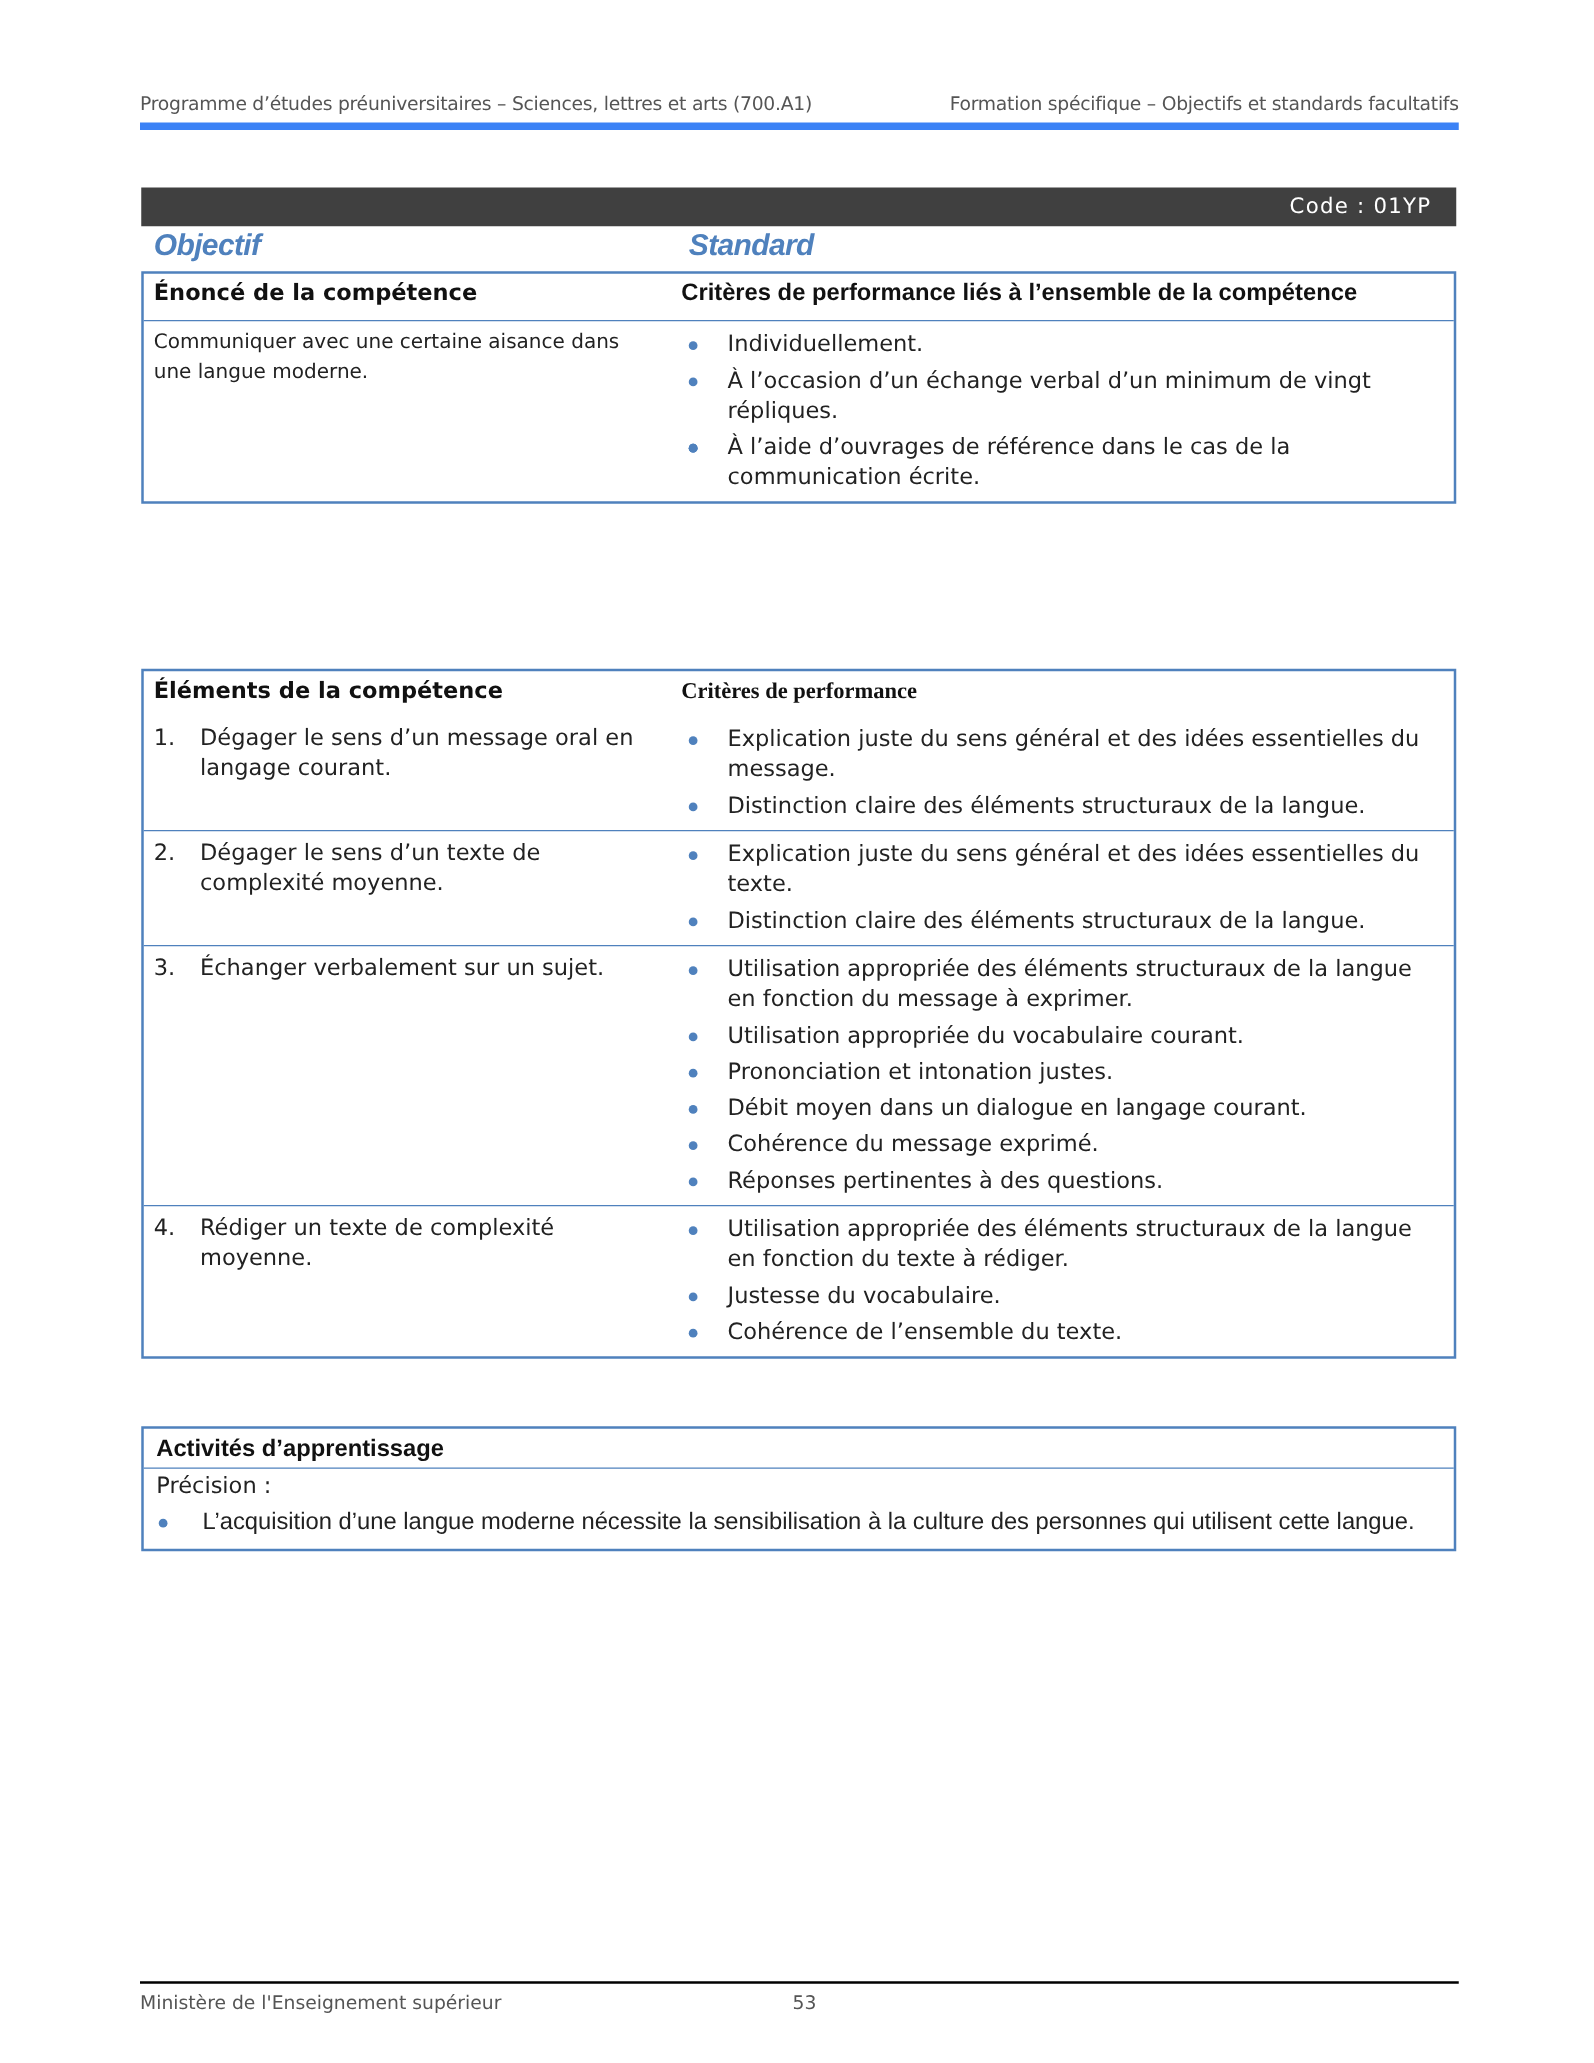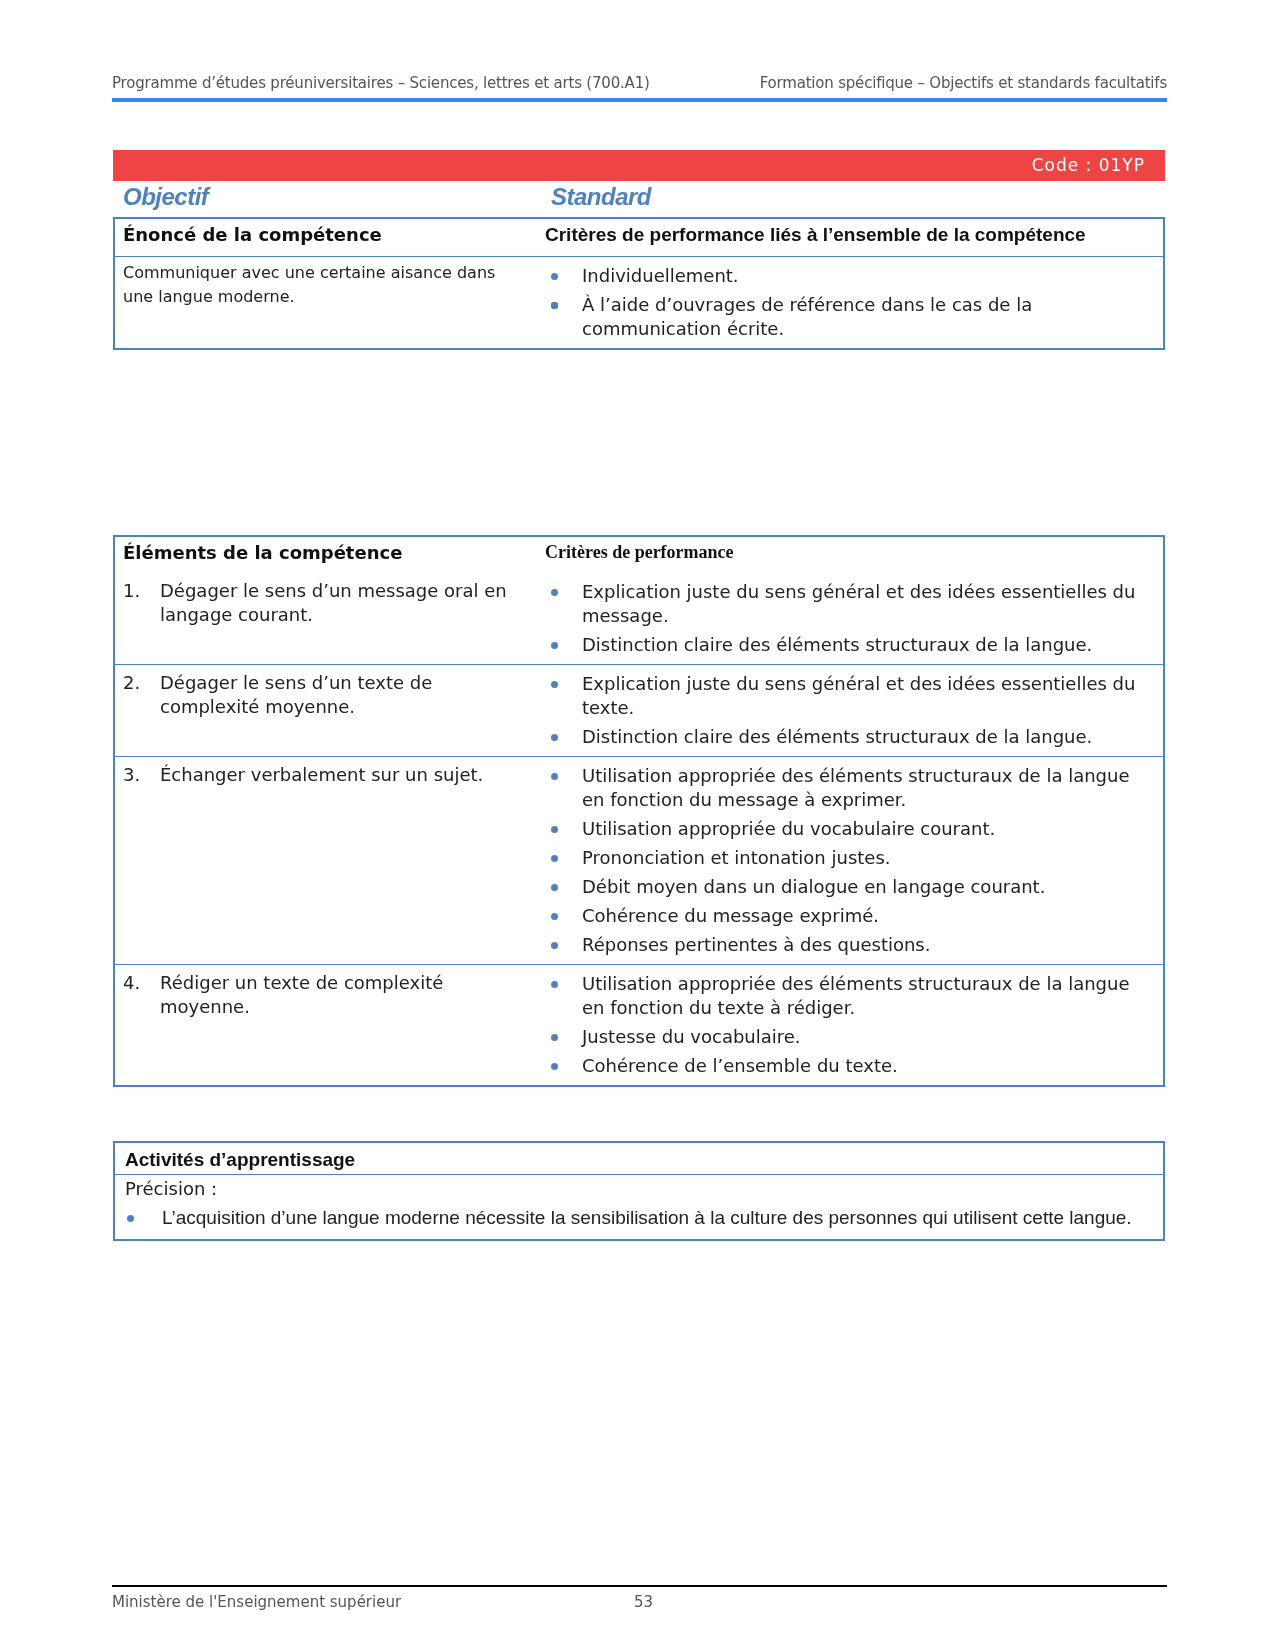--- a/index.html
+++ b/index.html
@@ -1,24 +1,24 @@
 <!DOCTYPE html>
 <html><head>
 <meta charset="utf-8">
 <style>
   html, body { margin: 0; padding: 0; background: #ffffff; }
   body { width: 1275px; height: 1650px; position: relative; overflow: hidden;
          font-family: "DejaVu Sans", sans-serif; color: #111; }
   .page-header { position: absolute; left: 112px; top: 72px; width: 1055px; height: 26px;
-                 border-bottom: 4px solid #3b82f6; font-size: 15px; color: #555; }
+                 border-bottom: 6px solid #3b82f6; font-size: 15px; color: #555; }
   .page-header .left { position: absolute; left: 0; top: 2px; letter-spacing: -0.2px; }
   .page-header .right { position: absolute; right: 0; top: 2px; letter-spacing: -0.2px; }
 
   .code-bar { position: absolute; left: 113px; top: 150px; width: 1052px; height: 31px;
-              background: #ef4444; color: #fff; font-size: 17px; }
+              background: #404040; color: #fff; font-size: 17px; }
   .code-bar span { position: absolute; right: 20px; top: 5px; letter-spacing: 1px; }
 
   .col-titles { position: absolute; left: 113px; top: 183px; width: 1052px; height: 32px; font-style: italic; }
   .col-titles .t { position: absolute; top: 0; font-size: 24px; font-weight: bold; color: #4f81bd;
                    font-family: "Liberation Sans", sans-serif; letter-spacing: -0.5px; }
   .col-titles .t1 { left: 10px; }
   .col-titles .t2 { left: 438px; }
 
   .box { position: absolute; left: 113px; width: 1048px; border: 2px solid #4f81bd; }
   .row { display: flex; border-top: 1px solid #4f81bd; }
@@ -68,20 +68,21 @@
 <div class="box" style="top:217px;">
   <div class="row hdr">
     <div class="cell-l">Énoncé de la compétence</div>
     <div class="cell-r">Critères de performance liés à l’ensemble de la compétence</div>
   </div>
   <div class="row">
     <div class="cell-l txt" style="padding-top:4px;">Communiquer avec une certaine aisance dans une langue moderne.</div>
     <div class="cell-r">
       <ul class="bul" id="competence-list">
           <li><span class="dot"></span><span>Individuellement.</span></li>
+          <li><span class="dot"></span><span>À l’occasion d’un échange verbal d’un minimum de vingt répliques.</span></li>
           <li><span class="dot"></span></li>
           <li><span class="dot"></span></li>
           <li><span class="dot"></span><span>À l’aide d’ouvrages de référence dans le cas de la communication écrite.</span></li>
         </ul>
     </div>
   </div>
 </div>
 
 <div class="box" style="top:535px;">
   <div class="row hdr">

